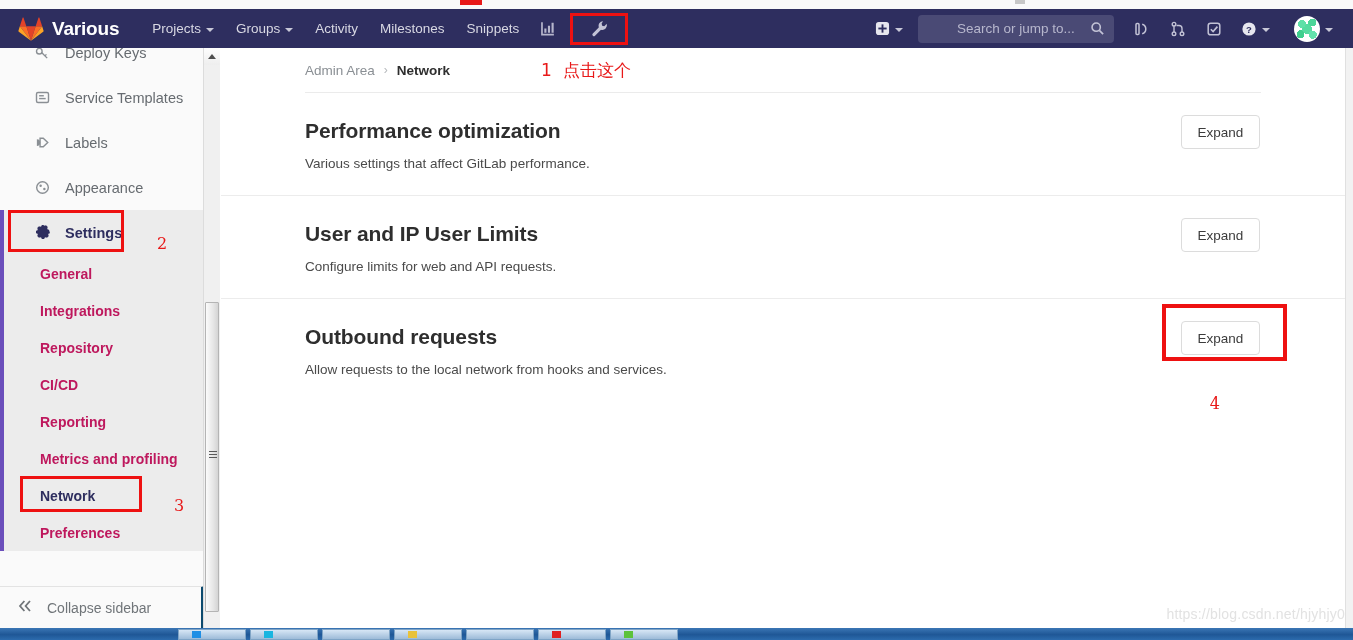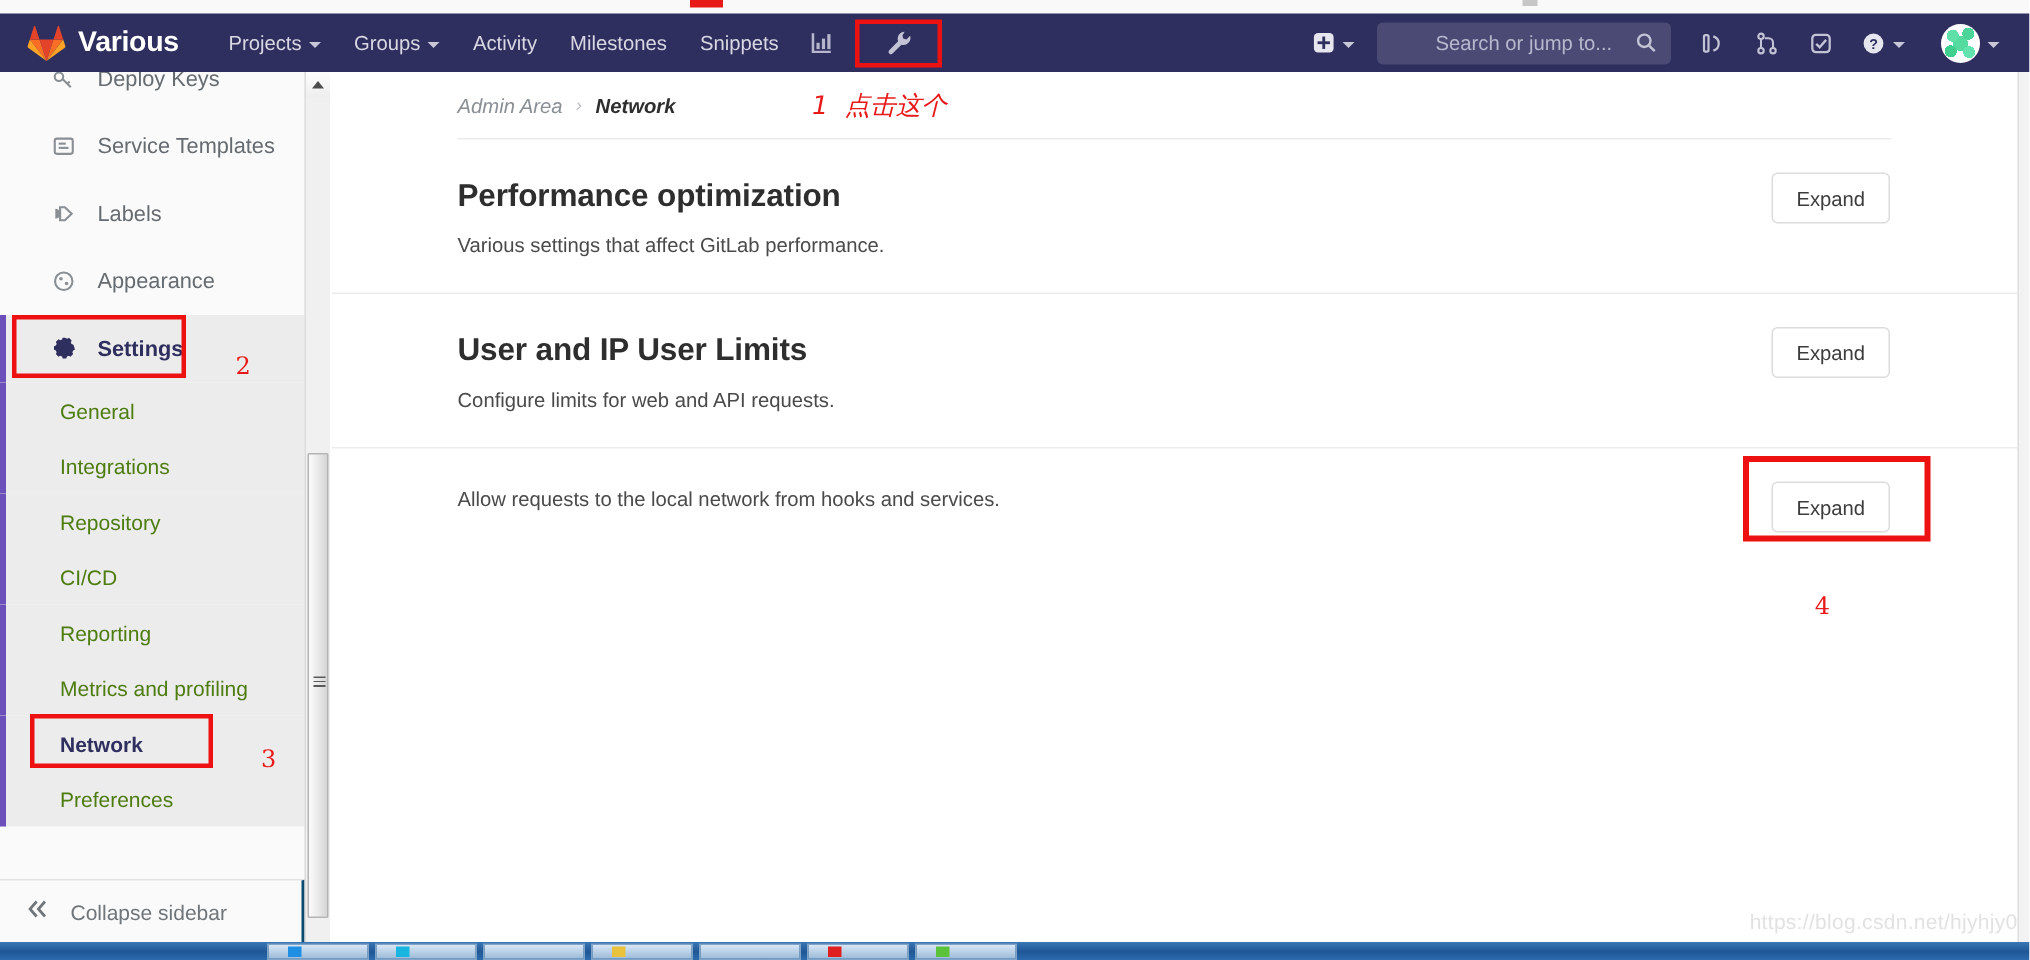--- a/index.html
+++ b/index.html
@@ -171,25 +171,26 @@
   .side-item.active::before {
     content: "";
     position: absolute; left: 0; top: 0;
     width: 4px; height: 100%;
     background: #6b4fbb;
   }
   .side-sub {
     display: flex; align-items: center;
     height: 37px;
     padding-left: 40px;
-    color: #4d7c0f;
+    color: #be185d;
     font-size: 14px;
     cursor: pointer;
     background: #ececec;
     position: relative;
+    font-weight: bold;
   }
   .side-sub::before {
     content: "";
     position: absolute; left: 0; top: 0;
     width: 4px; height: 100%;
     background: #6b4fbb;
   }
   .side-sub.cur {
     color: #2e2e5f;
     font-weight: bold;
@@ -251,21 +252,20 @@
     width: 1124px; height: 580px;
     background: #ffffff;
     overflow: hidden;
   }
   .crumb-row {
     display: flex; align-items: center;
     height: 44px;
     padding-left: 84px;
     gap: 9px;
     font-size: 13.5px;
-    font-style: italic;
   }
   .crumb-a { color: #8a8f94; cursor: pointer; }
   .crumb-sep { color: #b6babd; font-size: 12px; }
   .crumb-cur { color: #2e2e2e; font-weight: bold; cursor: pointer; }
 
   .annot-1 {
     margin-left: 82px;
     color: #e81919;
     font-size: 17px;
     white-space: nowrap;
@@ -617,20 +617,21 @@
       <button class="expand-btn">Expand</button>
     </div>
 
     <div class="section">
       <h2 class="sec-title">User and IP User Limits</h2>
       <p class="sec-desc">Configure limits for web and API requests.</p>
       <button class="expand-btn">Expand</button>
     </div>
 
     <div class="section last">
+      <h2 class="sec-title">Outbound requests</h2>
       <p class="sec-desc">Allow requests to the local network from hooks and services.</p>
       <button class="expand-btn">Expand</button>
       <div class="expand-highlight"></div>
       <div class="annot-4">4</div>
     </div>
   </div>
 
   <div class="redbox" style="left:8px; top:210px; width:116px; height:42px;"></div>
   <div class="annot-num" style="left:157px; top:234px;">2</div>
 

